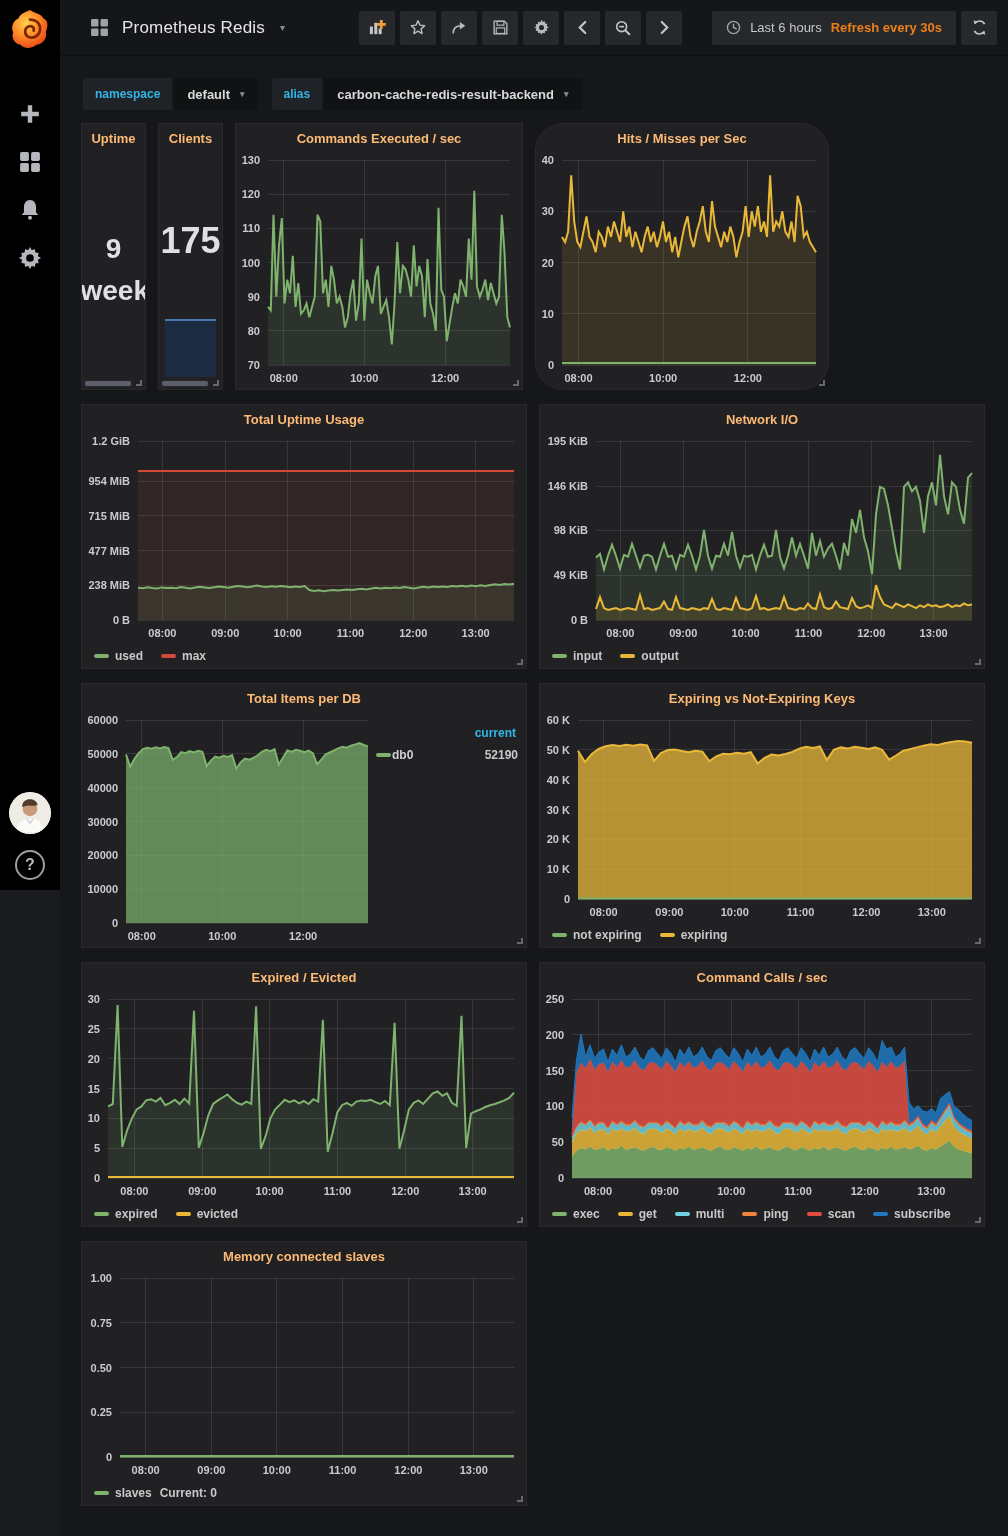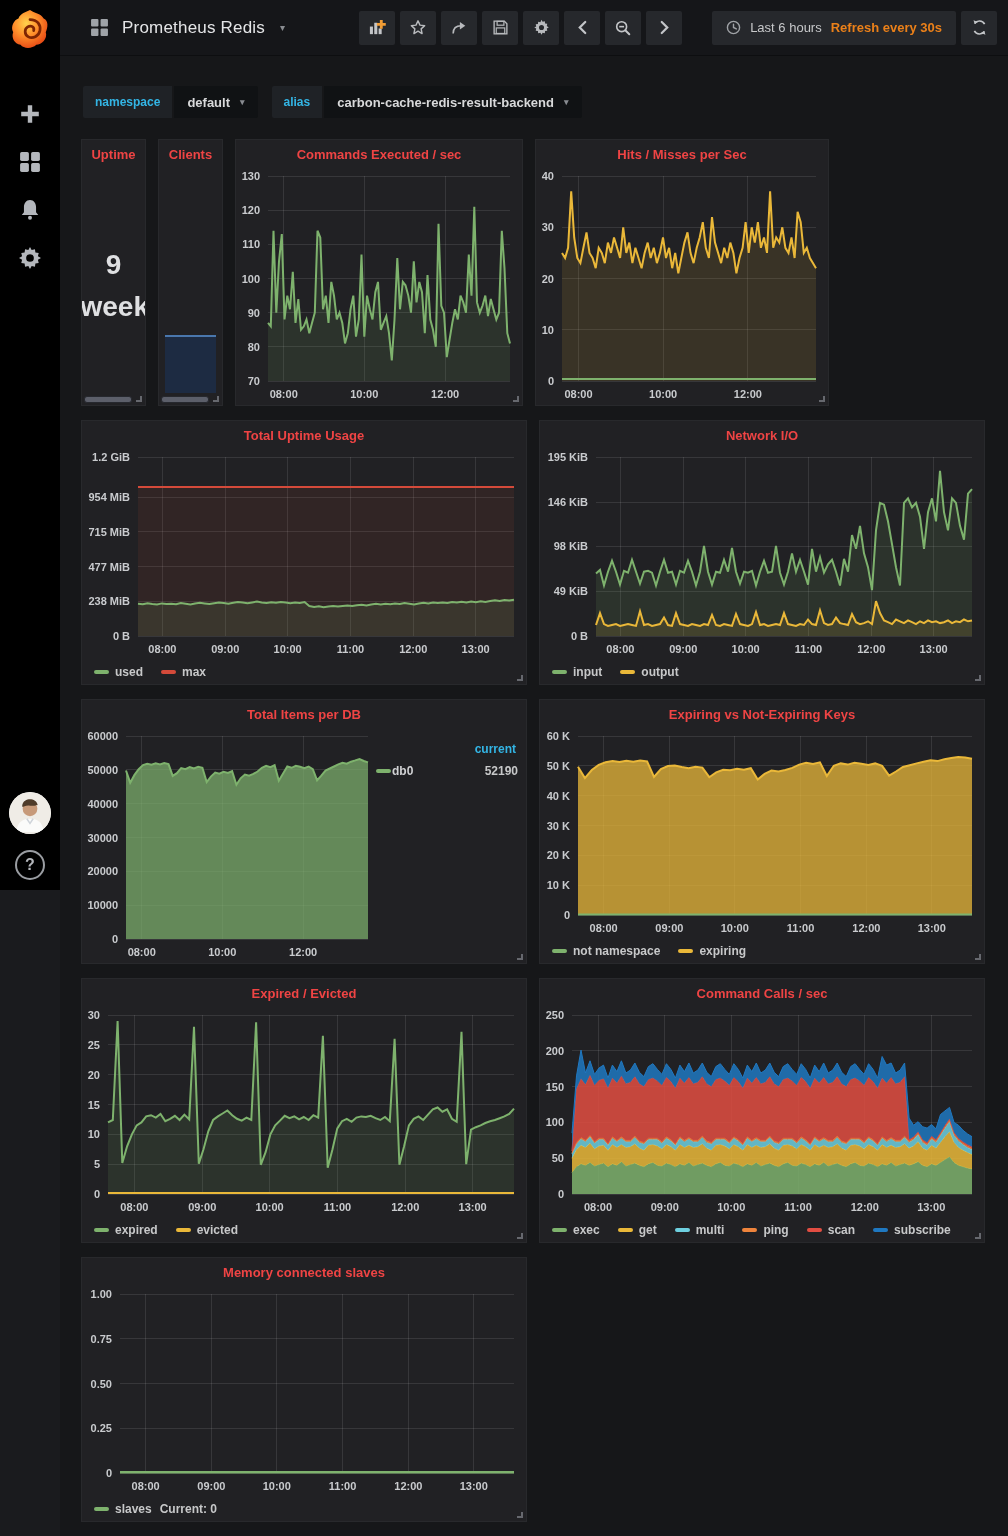--- a/index.html
+++ b/index.html
@@ -10,21 +10,21 @@
   
   .sidebar { width:60px; flex:0 0 60px; background:linear-gradient(#000 0, #000 890px, #1a1b1e 890px); display:flex; flex-direction:column; align-items:center; position:relative; z-index:5; }
   .side-logo { margin-top:8px; width:42px; height:42px; cursor:pointer; }
   .side-icons { margin-top:52px; display:flex; flex-direction:column; gap:24px; align-items:center; }
   .sicon { width:24px; height:24px; color:#b4b7bc; display:flex; align-items:center; justify-content:center; cursor:pointer; }
   .side-bottom { position:absolute; top:792px; display:flex; flex-direction:column; align-items:center; gap:16px; }
   .avatar { width:42px; height:42px; border-radius:50%; overflow:hidden; background:#ececea; cursor:pointer; }
   .help-circle { width:30px; height:30px; border-radius:50%; border:2px solid #9a9da2; color:#b4b7bc; font:700 16px "Liberation Sans",sans-serif; display:flex; align-items:center; justify-content:center; cursor:pointer; }
 
   
-  .main { flex:1; display:flex; flex-direction:column;justify-content:space-between; }
+  .main { flex:1; display:flex; flex-direction:column; }
   .navbar { height:56px; display:flex; align-items:center; padding:0 12px 0 30px; background:#151619; border-bottom:1px solid #0d0e10; }
   .dash-picker { display:flex; align-items:center; gap:13px; cursor:pointer; }
   .dash-title { color:#e4e5e7; font-size:17px; font-weight:500; letter-spacing:.2px; }
   .caret { color:#898c91; font-size:10px; margin-left:2px; }
   .toolbar { display:flex; gap:5px; margin-left:74px; }
   .navbtn { width:36px; height:34px; background:#26282c; border:none; border-radius:2px; color:#c3c5c8; display:flex; align-items:center; justify-content:center; cursor:pointer; }
   .timenav { margin-left:auto; display:flex; gap:5px; align-items:center; }
   .gap24 { width:20px; }
   .timebtn { height:34px; background:#26282c; border:none; border-radius:2px; display:flex; align-items:center; padding:0 14px; gap:9px; cursor:pointer; }
   .time-text { color:#c7c8ca; font-size:13px; }
@@ -36,22 +36,22 @@
   .chip-label { background:#1f2226; color:#33b5e5; font-size:12px; font-weight:700; padding:0 12px; height:32px; display:flex; align-items:center; }
   .chip-value { background:#101214; color:#d8d9da; font-size:13px; font-weight:600; padding:0 13px; height:32px; display:flex; align-items:center; gap:8px; margin-left:2px; cursor:pointer; }
   .chip-value .caret { font-size:9px; }
 
   
   .dash { padding:13px 24px 0 21px; }
   .row { display:flex; gap:12px; margin-bottom:14px; }
   .panel { background:#212124; border:1px solid #28292c; position:relative; display:flex; flex-direction:column; }
   .h1 { height:267px; } .h2 { height:265px; }
   .w-uptime { width:65px; } .w-clients{ width:65px; } .w-mem { width:140px; }
-  .w-cmd { width:288px; } .w-hits { width:294px; } .w-half { width:446px; }
-  .panel-title { height:26px; flex:0 0 26px; text-align:center; color:#ef4444; font-size:13px; font-weight:700; padding-top:7px; white-space:nowrap; overflow:hidden; cursor:pointer; }
+  .w-cmd { width:288px; } .w-hits { width:294px;border-radius:28px; } .w-half { width:446px; }
+  .panel-title { height:26px; flex:0 0 26px; text-align:center; color:#fdba74; font-size:13px; font-weight:700; padding-top:7px; white-space:nowrap; overflow:hidden; cursor:pointer; }
   .chart { flex:1; position:relative; overflow:hidden; }
   .legend { flex:0 0 24px; display:flex; align-items:center; padding-left:12px; gap:18px; overflow:hidden; }
   .li { display:inline-flex; align-items:center; gap:6px; cursor:pointer; }
   .swatch { width:15px; height:4px; border-radius:2px; display:inline-block; }
   .li-label, .li-suffix { color:#c7c8c9; font-size:12px; font-weight:600; }
   .li-suffix { margin-left:2px; }
   .legend-right { position:absolute; top:12px; right:8px; width:142px; flex:none; display:block; padding:0; }
   .lr-head { text-align:right; color:#33b5e5; font-size:12px; font-weight:700; padding:4px 2px 8px 0; }
   .lr-row { display:flex; align-items:center; gap:1px; }
   .lr-row .swatch { flex:0 0 15px; }
@@ -244,20 +244,23 @@
         <div class="panel h1 w-uptime">
           <div class="panel-title">Uptime</div>
           <div class="stat-mid">
               <div class="stat-value v-uptime">9 weeks</div>
             </div>
           <div class="hscroll"></div>
           <div class="corner"></div>
         </div>
         <div class="panel h1 w-clients">
           <div class="panel-title">Clients</div>
+          <div class="stat-mid" style="padding-bottom:58px;">
+              <div class="stat-value v-clients">175</div>
+            </div>
           <div class="sparkline"></div>
           <div class="hscroll"></div>
           <div class="corner"></div>
         </div>
         <div class="panel h1 w-cmd">
           <div class="panel-title">Commands Executed / sec</div>
           <div class="chart"><svg width="286" height="239">
                 <line class="grid" x1="32" y1="215.0" x2="274" y2="215.0"></line>
                 <text class="tick" x="24" y="219" text-anchor="end">70</text>
                 <line class="grid" x1="32" y1="180.8" x2="274" y2="180.8"></line>
@@ -466,21 +469,21 @@
                 <text class="tick" x="326.4" y="206" text-anchor="middle">12:00</text>
                 <line class="grid" x1="391.8" y1="10" x2="391.8" y2="189"></line>
                 <text class="tick" x="391.8" y="206" text-anchor="middle">13:00</text>
                 <path d="M38.0,40.7L44.9,52.1L51.8,44.0L58.7,38.9L65.6,36.3L72.6,35.1L79.5,36.0L86.4,34.8L93.3,35.7L100.2,34.5L107.1,35.4L114.0,50.9L120.9,43.1L127.9,40.1L134.8,39.5L141.7,41.0L148.6,42.2L155.5,40.7L162.4,41.6L169.3,51.2L176.2,46.4L183.2,43.7L190.1,44.3L197.0,42.8L203.9,43.7L210.8,42.2L217.7,53.6L224.6,47.9L231.5,44.6L238.5,45.5L245.4,44.0L252.3,41.9L259.2,38.6L266.1,36.8L273.0,38.0L279.9,36.3L286.8,50.0L293.8,39.8L300.7,37.4L307.6,38.6L314.5,36.8L321.4,37.7L328.3,38.9L335.2,37.4L342.1,39.8L349.1,49.7L356.0,45.5L362.9,41.0L369.8,39.2L376.7,37.4L383.6,35.7L390.5,34.2L397.4,35.1L404.4,33.3L411.3,32.1L418.2,30.9L425.1,31.5L432.0,32.7L432.0,189.0L38,189.0Z" fill="#eab839" fill-opacity="0.75" stroke="none"></path>
                 <path d="M38.0,40.7L44.9,52.1L51.8,44.0L58.7,38.9L65.6,36.3L72.6,35.1L79.5,36.0L86.4,34.8L93.3,35.7L100.2,34.5L107.1,35.4L114.0,50.9L120.9,43.1L127.9,40.1L134.8,39.5L141.7,41.0L148.6,42.2L155.5,40.7L162.4,41.6L169.3,51.2L176.2,46.4L183.2,43.7L190.1,44.3L197.0,42.8L203.9,43.7L210.8,42.2L217.7,53.6L224.6,47.9L231.5,44.6L238.5,45.5L245.4,44.0L252.3,41.9L259.2,38.6L266.1,36.8L273.0,38.0L279.9,36.3L286.8,50.0L293.8,39.8L300.7,37.4L307.6,38.6L314.5,36.8L321.4,37.7L328.3,38.9L335.2,37.4L342.1,39.8L349.1,49.7L356.0,45.5L362.9,41.0L369.8,39.2L376.7,37.4L383.6,35.7L390.5,34.2L397.4,35.1L404.4,33.3L411.3,32.1L418.2,30.9L425.1,31.5L432.0,32.7" fill="none" stroke="#eab839" stroke-width="2"></path>
                 <path d="M38.0,188.6L432.0,188.6" fill="none" stroke="#7eb26d" stroke-width="2"></path>
               </svg></div>
           <div class="legend">
               <span class="li">
                 <span class="swatch" style="background:#7eb26d"></span>
-                <span class="li-label">not namespace</span>
+                <span class="li-label">not expiring</span>
               </span>
               <span class="li">
                 <span class="swatch" style="background:#eab839"></span>
                 <span class="li-label">expiring</span>
               </span>
             </div>
           <div class="corner"></div>
         </div>
       </div>
 

